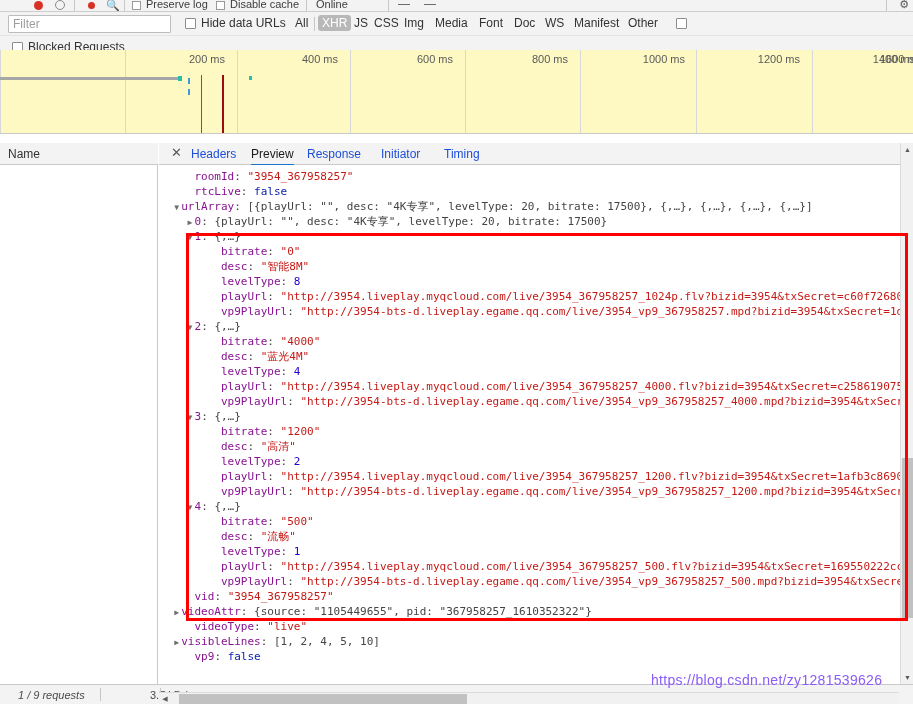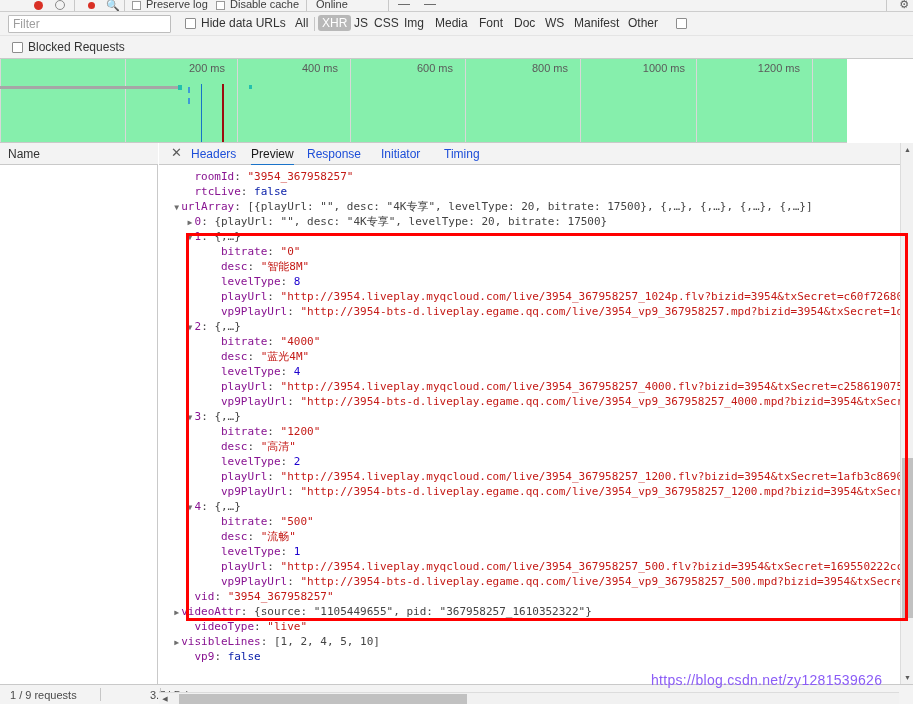--- a/index.html
+++ b/index.html
@@ -77,22 +77,22 @@
     background: #f3f3f3; border-bottom: 1px solid #c9c9c9;
   }
   .br-cb {
     position: absolute; left: 12px; top: 6px; width: 11px; height: 11px;
     border: 1px solid #8d8d8d; background: #fff; border-radius: 1px;
   }
   .br-text { position: absolute; left: 28px; top: 4px; font-size: 12px; color: #333; }
 
   
   .overview {
-    position: absolute; left: 0; top: 59px; width: 847px; height: 84px;
-    background: #86efac; border-bottom: 1px solid #c9c9c9; overflow: hidden;
+    position: absolute; left: 0; top: 50px; width: 913px; height: 84px;
+    background: #fef9c3; border-bottom: 1px solid #c9c9c9; overflow: hidden;
   }
   .ov-tick {
     position: absolute; top: 3px; font-size: 11px; color: #5a5a5a;
     text-align: right; white-space: nowrap;
   }
   .ov-tickline { position: absolute; top: 0; width: 1px; height: 84px; background: #d8d8d8; }
   .ov-graybar {
     position: absolute; left: 0; top: 27px; height: 3px; background: #a6a6a6;
   }
   .ov-graycap {
@@ -318,21 +318,21 @@
     <div class="vscroll-arrow" style="top:0px;">▲</div>
     <div class="vscroll-thumb"></div>
     <div class="vscroll-arrow" style="top:528px;">▼</div>
   </div>
   <div class="hscroll">
     <div class="hscroll-arrow" style="left:0px;">◀</div>
     <div class="hscroll-thumb"></div>
   </div>
 
   <div class="statusbar">
-    <div class="sb-item" style="left:10px;">1 / 9 requests</div>
+    <div class="sb-item" style="left:18px;font-style:italic;">1 / 9 requests</div>
     <div class="sb-sep" style="left:100px;"></div>
     <div class="sb-item" style="left:110px;margin-left:40px;">3.7 kB / …</div>
     <div class="sb-sep" style="left:160px;"></div>
   </div>
 
   <div class="watermark">https://blog.csdn.net/zy1281539626</div>
 
 </div>
 
 </body></html>

